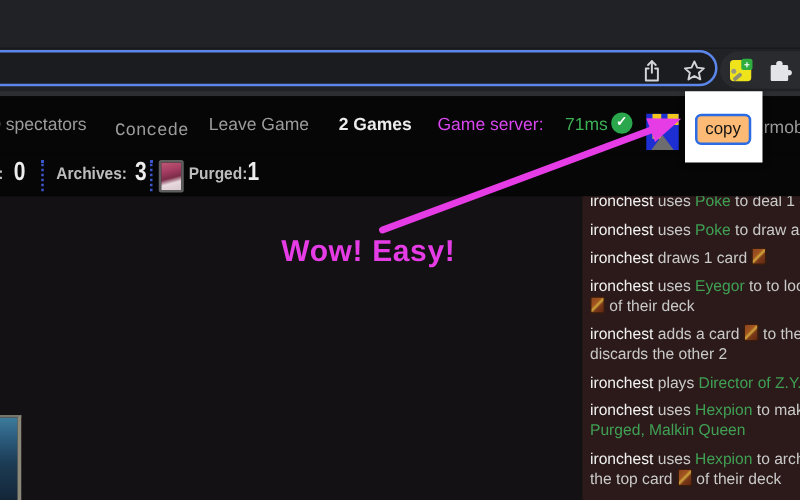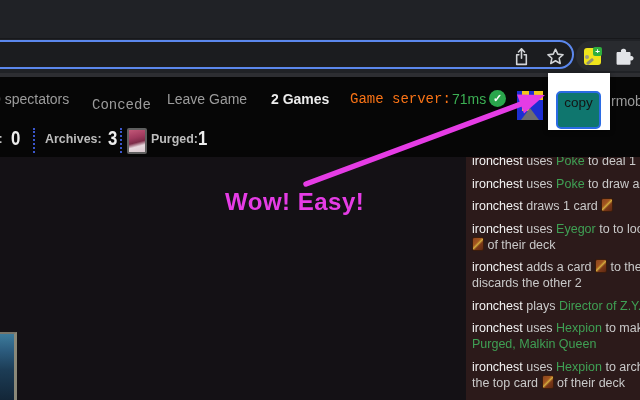--- a/index.html
+++ b/index.html
@@ -19,21 +19,21 @@
   .ext-yellow .plus{position:absolute;right:-1px;top:-1px;width:9px;height:9px;background:#2fae3f;
       border-radius:2px;color:#fff;font-size:8px;font-weight:bold;line-height:9px;text-align:center;}
   .ext-yellow .tool{position:absolute;left:2px;bottom:2px;width:8px;height:3px;background:#8e8e74;
       border-radius:1px;transform:rotate(-40deg);}
   .ext-yellow .tool2{position:absolute;left:1px;bottom:6px;width:4px;height:4px;background:#9a9a82;border-radius:50%;}
 
   
   .toolbar{left:0;top:77px;width:640px;height:46px;background:#060606;}
   .tb{top:14px;font-size:14px;color:#9c9c9c;white-space:nowrap;}
   .tb-strong{color:#ececec;font-weight:600;}
-  .tb-label{color:#f97316;font-family:Liberation Mono, monospace;}
+  .tb-label{color:#d946ef;}
   .ping{color:var(--ping-green);text-align:right;}
   .check{left:489px;top:90px;width:17px;height:17px;border-radius:50%;background:#2aa64c;
       color:#fff;font-size:11px;font-weight:bold;text-align:center;line-height:17px;}
   .avatar{left:517px;top:91px;width:26px;height:29px;background:#1d2ed2;overflow:hidden;}
   .avatar .ycol{position:absolute;left:5px;top:0;width:7px;height:20px;background:#f2c71d;}
   .avatar .ypatch{position:absolute;right:0;top:0;width:9px;height:9px;background:#f2c71d;}
   .avatar .mount{position:absolute;left:4px;bottom:0;width:0;height:0;
       border-left:9px solid transparent;border-right:9px solid transparent;border-bottom:12px solid #6d6d70;}
   .player-name{left:611px;top:93px;font-size:14px;color:#9a9a9a;}
 
@@ -62,21 +62,21 @@
   .seg-name{font-weight:normal;color:#f2f2f2;}
   .seg-text{color:#c9c9c9;}
   .seg-green{color:var(--green-name);}
   .card-chip{display:inline-block;width:12px;height:14px;border-radius:2px;vertical-align:-2px;
       border:1px solid #3a1c0c;box-sizing:border-box;
       background:linear-gradient(135deg,#8a4420 0%,#a2551f 38%,#d0a63c 50%,#7c3a18 62%,#5e2712 100%);}
 
   
   .popup{left:548px;top:73px;width:62px;height:57px;background:#fff;z-index:50;
       box-shadow:0 1px 5px rgba(0,0,0,.45);}
-  .copy-btn{position:absolute;left:8px;top:18px;width:45px;height:38px;background:#0f766e;
+  .copy-btn{position:absolute;left:8px;top:18px;width:45px;height:25px;background:#fdba74;
       border:2px solid var(--copy-border);border-radius:5px;box-sizing:border-box;
       font-size:13.5px;color:#141414;text-align:center;line-height:20px;font-family:"Liberation Sans",sans-serif;}
   .arrow-svg{left:0;top:0;width:640px;height:400px;z-index:40;pointer-events:none;}
   .wow{left:225px;top:188px;font-size:24px;font-weight:bold;color:var(--magenta);
       letter-spacing:.5px;z-index:40;}
 </style>
 </head>
 <body>
 
 <div class="abs chrome"></div>

